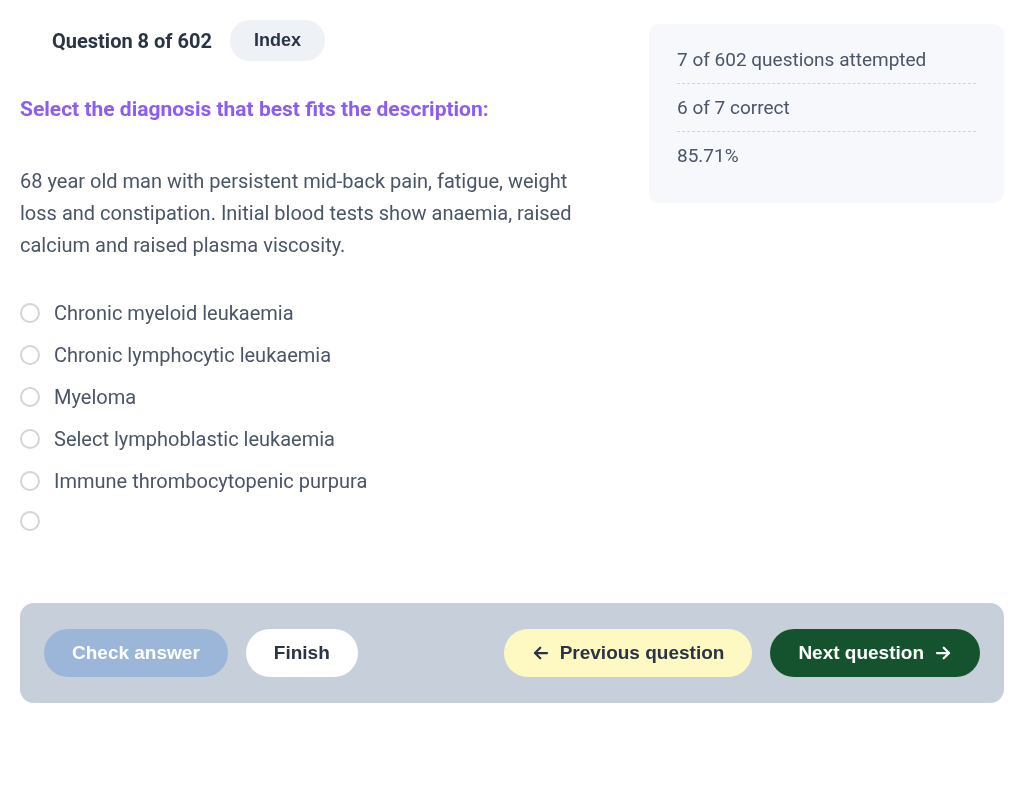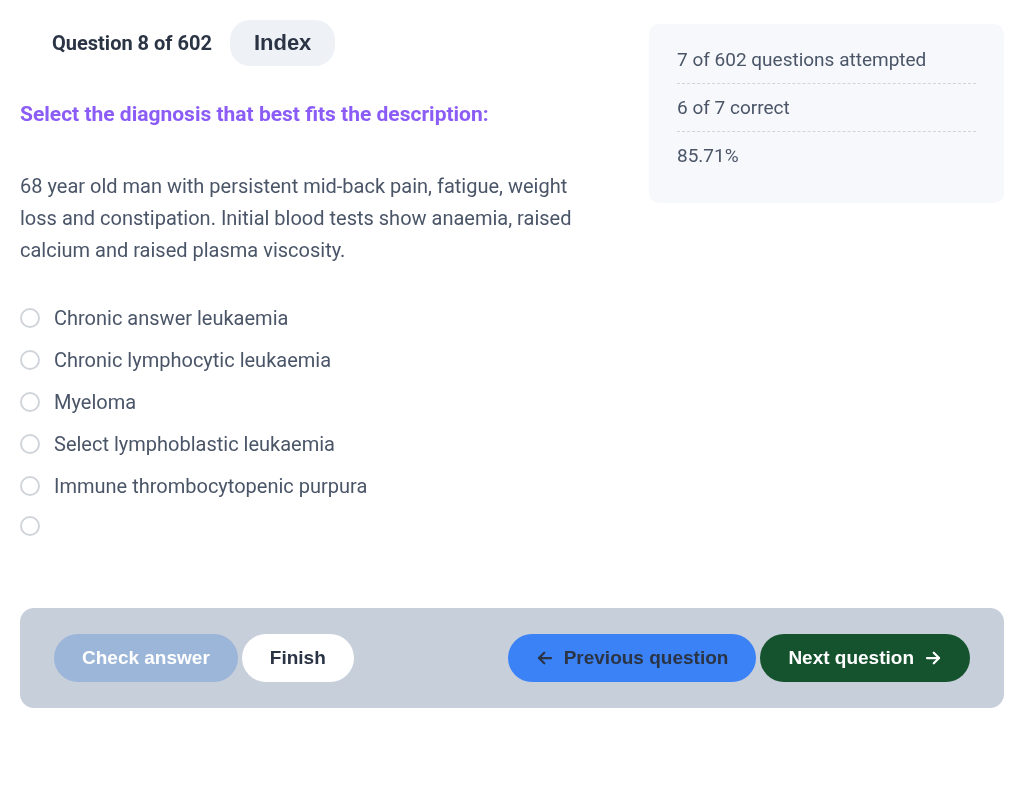--- a/index.html
+++ b/index.html
@@ -33,21 +33,21 @@
       font-weight: 700;
       font-size: 20px;
       color: #2b3445;
     }
     .index-btn {
       background: #eef1f5;
       border: none;
       border-radius: 20px;
       padding: 10px 24px;
       font-weight: 700;
-      font-size: 22px;
+      font-size: 18px;
       color: #2b3445;
       cursor: pointer;
     }
     .question-title {
       font-weight: 700;
       font-size: 21px;
       color: #8b5cf6;
       margin-bottom: 44px;
     }
     .question-body {
@@ -95,24 +95,24 @@
     .stat-row:last-child {
       border-bottom: none;
     }
     .stat-row:first-child {
       padding-top: 0;
     }
     .footer {
       margin-top: 72px;
       background: #c7cfdb;
       border-radius: 14px;
-      padding: 26px 34px;
-      display: flex;
-      align-items: center;
-      gap: 4px;
+      padding: 26px 24px;
+      display: flex;
+      align-items: center;
+      gap: 18px;
     }
     .btn {
       border: none;
       border-radius: 26px;
       padding: 13px 28px;
       font-size: 19px;
       font-weight: 700;
       cursor: pointer;
       display: flex;
       align-items: center;
@@ -123,21 +123,21 @@
       color: #fff;
     }
     .btn-finish {
       background: #fff;
       color: #2b3445;
     }
     .spacer {
       flex: 1;
     }
     .btn-prev {
-      background: #3b82f6;
+      background: #fef9c3;
       color: #2b3445;
     }
     .btn-next {
       background: #14532d;
       color: #fff;
     }
     .arrow-icon {
       width: 18px;
       height: 18px;
       display: inline-flex;
@@ -156,21 +156,21 @@
   <div class="main">
     <div class="header">
       <span class="question-counter">Question 8 of 602</span>
       <button class="index-btn">Index</button>
     </div>
     <div class="question-title">Select the diagnosis that best fits the description:</div>
     <div class="question-body">68 year old man with persistent mid-back pain, fatigue, weight loss and constipation. Initial blood tests show anaemia, raised calcium and raised plasma viscosity.</div>
     <div class="options">
       <div class="option">
         <span class="radio"></span>
-        <span class="option-label">Chronic answer leukaemia</span>
+        <span class="option-label">Chronic myeloid leukaemia</span>
       </div>
       <div class="option">
         <span class="radio"></span>
         <span class="option-label">Chronic lymphocytic leukaemia</span>
       </div>
       <div class="option">
         <span class="radio"></span>
         <span class="option-label">Myeloma</span>
       </div>
       <div class="option">

